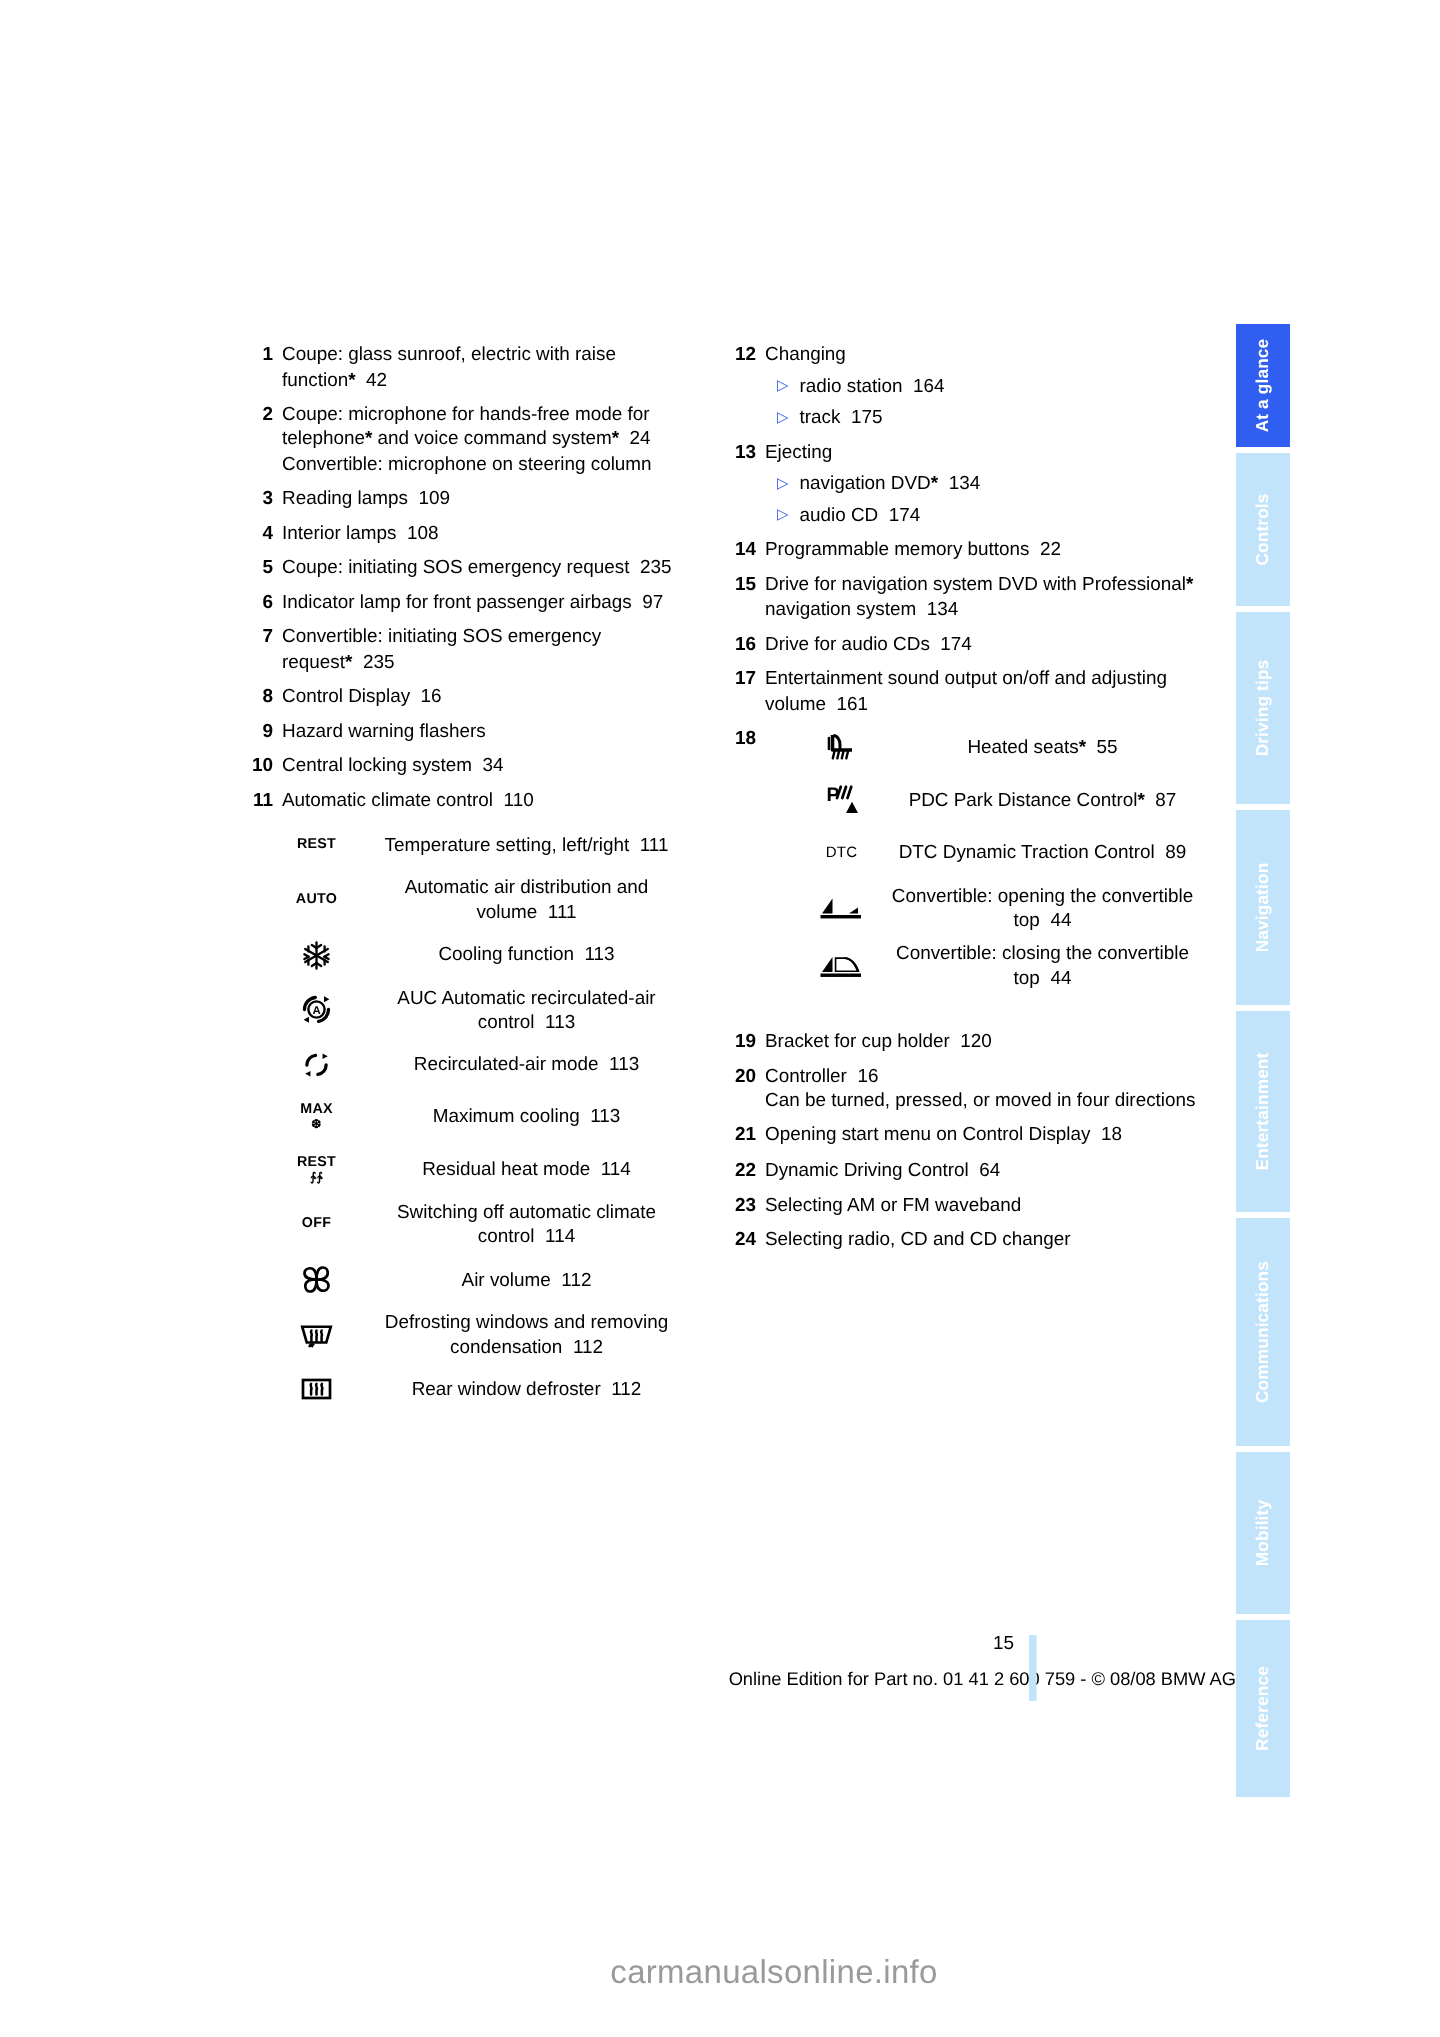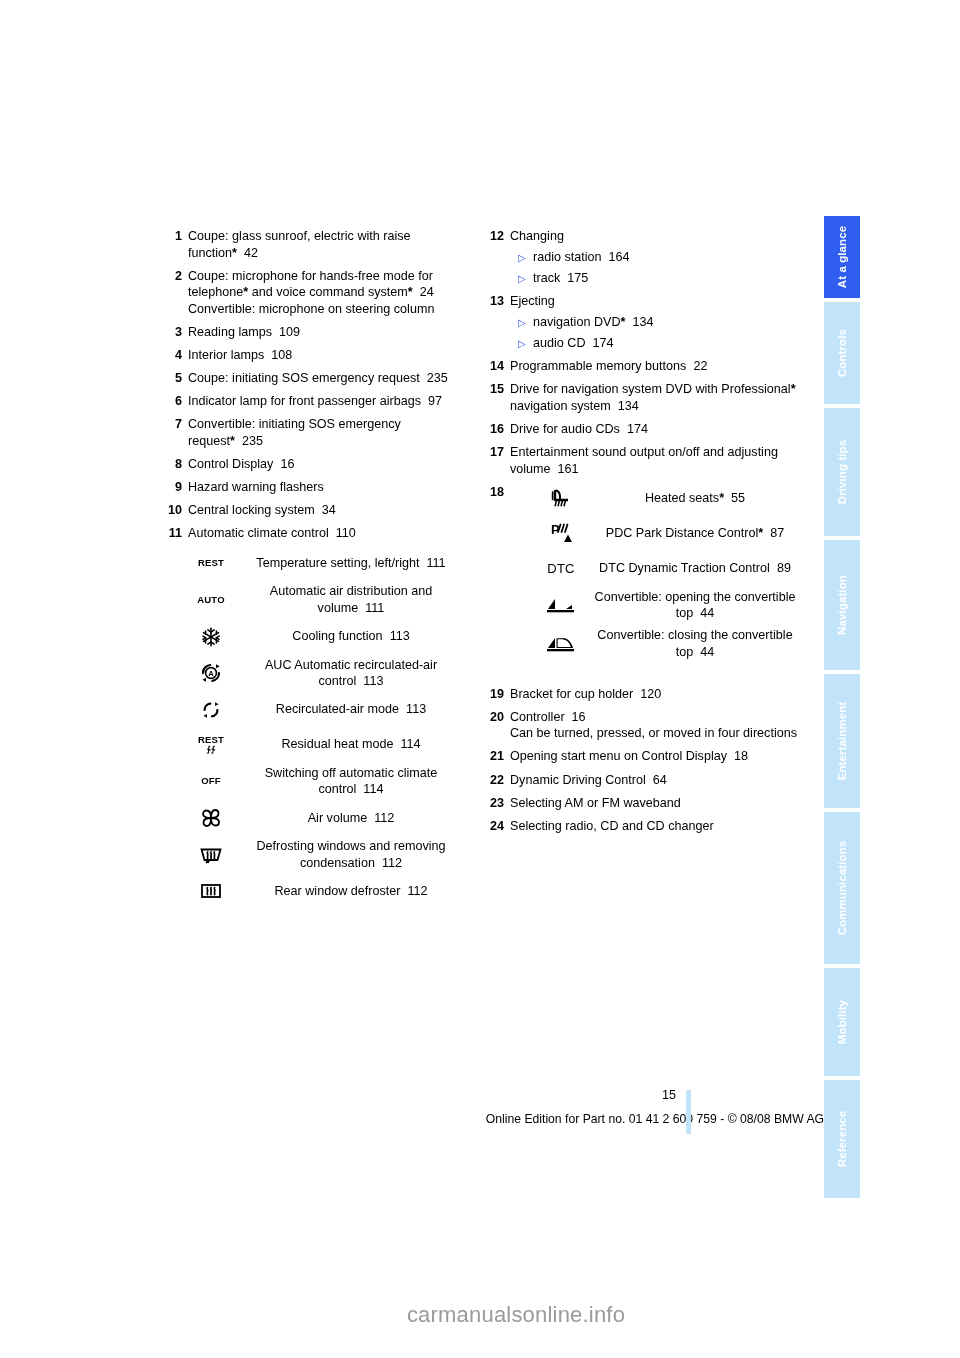--- a/index.html
+++ b/index.html
@@ -353,20 +353,29 @@
           <div class="icocell">
             <svg width="22" height="22" viewBox="0 0 24 24" aria-hidden="true">
               <path d="M19 12a7 7 0 0 1-6 6.9M5 12a7 7 0 0 1 6.3-7" fill="none" stroke="#000" stroke-width="2.4" stroke-linecap="round"></path>
               <path d="M16.4 3.6 L20.2 5.6 L16.4 7.6 Z" fill="#000"></path>
               <path d="M7.6 20.4 L3.8 18.4 L7.6 16.4 Z" fill="#000"></path>
             </svg>
           </div>
           <div class="txt"><span>Recirculated-air mode</span><span class="pg">113</span></div>
         </div>
 
+        <div class="iconrow">
+          <div class="icocell">
+            <span class="glyph">
+              <span>MAX</span>
+              <span class="sm">❆</span>
+            </span>
+          </div>
+          <div class="txt"><span>Maximum cooling</span><span class="pg">113</span></div>
+        </div>
 
         <div class="iconrow">
           <div class="icocell">
             <span class="glyph">
               <span>REST</span>
               <span class="sm">∱∱</span>
             </span>
           </div>
           <div class="txt"><span>Residual heat mode</span><span class="pg">114</span></div>
         </div>
@@ -509,21 +518,21 @@
                   <line x1="21.5" y1="3.5" x2="19" y2="11"></line>
                 </g>
                 <path d="M18 21 L22 13.5 L26 21 Z" fill="#000"></path>
               </svg>
             </div>
             <div class="txt"><span>PDC Park Distance Control</span><span class="star">*</span><span class="pg">87</span></div>
           </div>
 
           <div class="iconrow">
             <div class="icocell">
-              <span class="glyph" style="font-size:13px;font-weight:normal;">DTC</span>
+              <span class="glyph" style="font-size:10px;font-weight:normal;">DTC</span>
             </div>
             <div class="txt"><span>DTC Dynamic Traction Control</span><span class="pg">89</span></div>
           </div>
 
           <div class="iconrow">
             <div class="icocell">
               <svg width="34" height="22" viewBox="0 0 34 22" aria-hidden="true">
                 <path d="M4 15 L11 5 L11 15 Z" fill="#000"></path>
                 <path d="M22 15 L28 11 L28 15 Z" fill="#000"></path>
                 <rect x="3" y="16" width="27" height="2.3" fill="#000"></rect>

